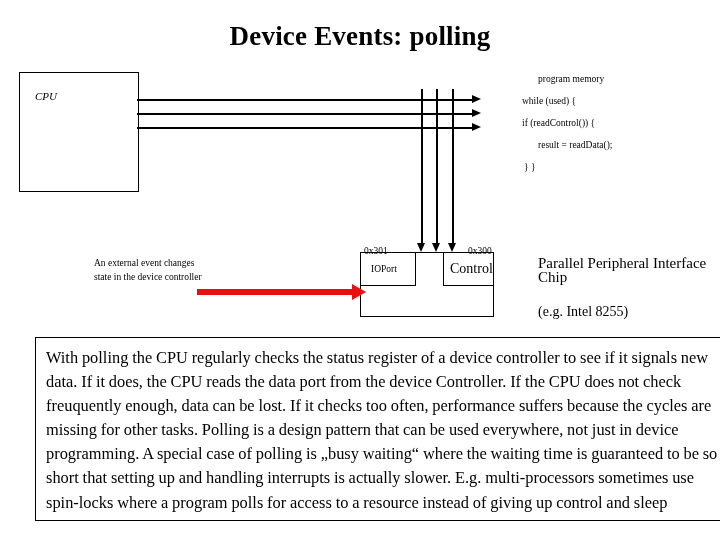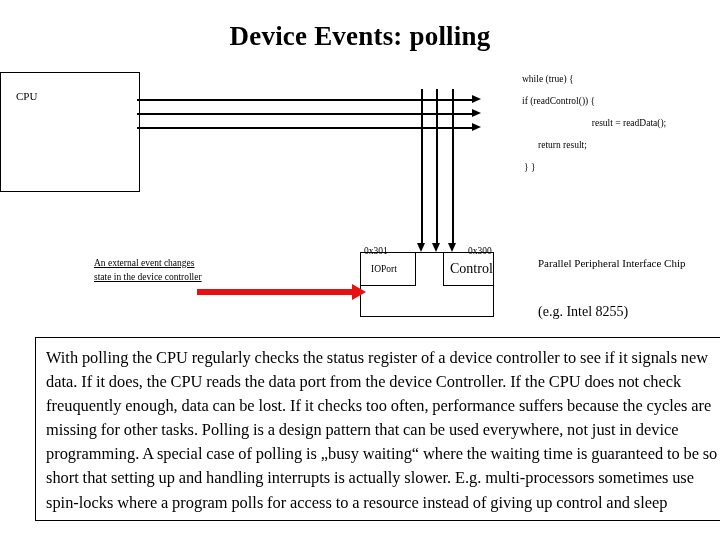--- a/index.html
+++ b/index.html
@@ -27,26 +27,27 @@
     font-size: 27px;
     line-height: 32px;
     letter-spacing: 0.2px;
     font-weight: bold;
     white-space: nowrap;
   }
 
   
   #cpu-box {
     position: absolute;
-    left: 0;
+    left: 19px;
     top: 72px;
-    width: 140px;
+    width: 120px;
     height: 120px;
     border: 1.6px solid #000;
     box-sizing: border-box;
+    font-style: italic;
   }
   #cpu-label {
     position: absolute;
     left: 15px;
     top: 17px;
     font-size: 11px;
     line-height: 13px;
   }
 
   
@@ -86,21 +87,21 @@
     top: 68px;
     width: 200px;
     font-size: 9.5px;
     line-height: 22px;
   }
   #program-memory .code-head {
     padding-left: 18px;
   }
   #program-memory .code-l1 { padding-left: 2px; }
   #program-memory .code-l2 { padding-left: 2px; }
-  #program-memory .code-l3 { padding-left: 18px; text-align: center; }
+  #program-memory .code-l3 { padding-left: 18px; }
   #program-memory .code-l4 { padding-left: 18px; }
   #program-memory .code-l5 { padding-left: 4px; }
 
   
   .addr-label {
     position: absolute;
     font-size: 9.5px;
     line-height: 12px;
     font-family: "Liberation Serif", "DejaVu Serif", serif;
     margin-top: 14px;
@@ -157,21 +158,20 @@
   }
 
   
   #external-event-note {
     position: absolute;
     left: 94px;
     top: 256px;
     width: 110px;
     font-size: 9.5px;
     line-height: 14px;
-    text-decoration: underline;
   }
 
   
   #red-arrow-shaft {
     position: absolute;
     left: 197px;
     top: 289px;
     width: 157px;
     height: 6px;
     background: #E81010;
@@ -186,21 +186,21 @@
     border-bottom: 8px solid transparent;
     border-left: 14px solid #E81010;
   }
 
   
   #chip-caption {
     position: absolute;
     left: 538px;
     top: 256px;
     width: 170px;
-    font-size: 11px;
+    font-size: 15px;
     line-height: 14px;
   }
   #chip-example {
     position: absolute;
     left: 538px;
     top: 305px;
     width: 170px;
     font-size: 14px;
     line-height: 14px;
   }
@@ -244,24 +244,24 @@
 <div class="vline" style="left:421px; top:89px; height:155px;"></div>
 <div class="arrow-down" style="left:417px; top:243px;"></div>
 
 <div class="vline" style="left:436px; top:89px; height:155px;"></div>
 <div class="arrow-down" style="left:432px; top:243px;"></div>
 
 <div class="vline" style="left:452px; top:89px; height:155px;"></div>
 <div class="arrow-down" style="left:448px; top:243px;"></div>
 
 <div id="program-memory">
-  <div class="code-l1">while (true) {</div>
+  <div class="code-head">program memory</div>
+  <div class="code-l1">while (used) {</div>
   <div class="code-l2">if (readControl()) {</div>
   <div class="code-l3">result = readData();</div>
-  <div class="code-l4">return result;</div>
   <div class="code-l5">} }</div>
 </div>
 
 <div class="addr-label" id="addr-0x301">0x301</div>
 <div class="addr-label" id="addr-0x300">0x300</div>
 
 <div id="device-controller"></div>
 <div id="ioport-box"></div>
 <div id="ioport-label">IOPort</div>
 <div id="control-box"></div>

